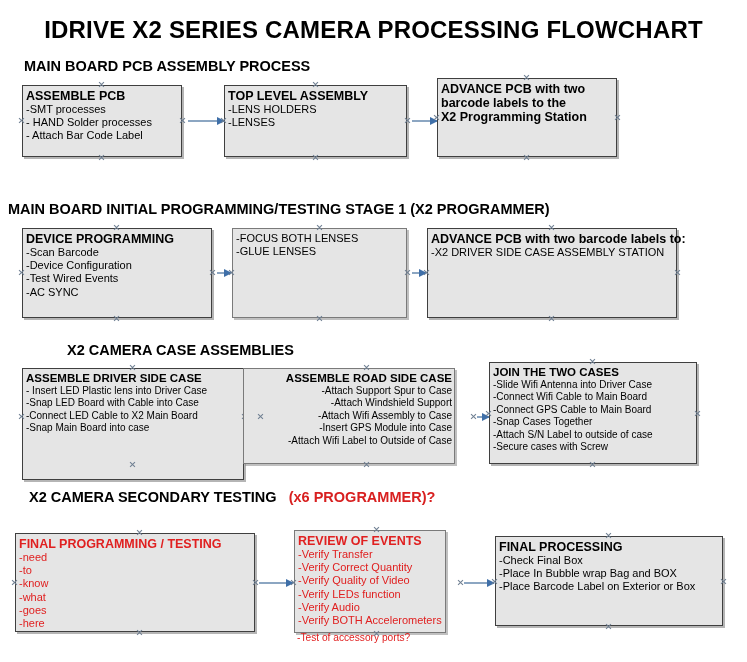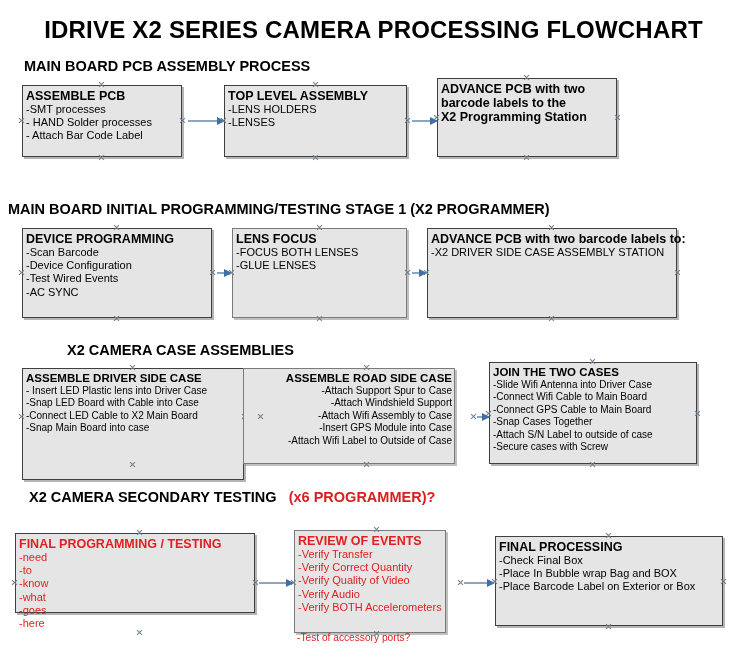--- a/index.html
+++ b/index.html
@@ -142,21 +142,20 @@
     <div class="ln">-AC SYNC</div>
   </div>
   <div class="hx" style="left:113px;top:224px;"></div>
   <div class="hx" style="left:113px;top:315px;"></div>
   <div class="hx" style="left:18px;top:269px;"></div>
   <div class="hx" style="left:209px;top:269px;"></div>
 
   <div class="arrow" style="left:217px;top:272px;width:14px;"></div>
 
   <div class="box gray-border" style="left:232px;top:228px;width:175px;height:90px;">
-    <div class="hd">LENS FOCUS</div>
     <div class="ln">-FOCUS BOTH LENSES</div>
     <div class="ln">-GLUE LENSES</div>
   </div>
   <div class="hx" style="left:316px;top:224px;"></div>
   <div class="hx" style="left:316px;top:315px;"></div>
   <div class="hx" style="left:228px;top:269px;"></div>
   <div class="hx" style="left:404px;top:269px;"></div>
 
   <div class="arrow" style="left:412px;top:272px;width:14px;"></div>
 
@@ -214,41 +213,42 @@
   <div class="hx" style="left:589px;top:358px;"></div>
   <div class="hx" style="left:589px;top:461px;"></div>
   <div class="hx" style="left:485px;top:410px;"></div>
   <div class="hx" style="left:694px;top:410px;"></div>
 
   <div class="section-head" style="left:29px;top:489px;">
     <span>X2 CAMERA SECONDARY TESTING</span>
     <span>&nbsp;&nbsp;</span><span class="accent">(x6 PROGRAMMER)?</span>
   </div>
 
-  <div class="box red" style="left:15px;top:533px;width:240px;height:80px;">
+  <div class="box red" style="left:15px;top:533px;width:240px;height:99px;">
     <div class="hd">FINAL PROGRAMMING / TESTING</div>
     <div class="ln">-need</div>
     <div class="ln">-to</div>
     <div class="ln">-know</div>
     <div class="ln">-what</div>
     <div class="ln">-goes</div>
     <div class="ln">-here</div>
   </div>
   <div class="hx" style="left:136px;top:529px;"></div>
   <div class="hx" style="left:136px;top:629px;"></div>
   <div class="hx" style="left:11px;top:579px;"></div>
   <div class="hx" style="left:252px;top:579px;"></div>
 
   <div class="arrow" style="left:259px;top:582px;width:34px;"></div>
 
   <div class="box red gray-border" style="left:294px;top:530px;width:152px;height:103px;">
     <div class="hd">REVIEW OF EVENTS</div>
     <div class="ln">-Verify Transfer</div>
     <div class="ln">-Verify Correct Quantity</div>
     <div class="ln">-Verify Quality of Video</div>
+    <div class="ln">-Verify LEDs function</div>
     <div class="ln">-Verify Audio</div>
     <div class="ln">-Verify BOTH Accelerometers</div>
   </div>
   <div class="overflow-line" style="left:297px;top:632px;">-Test of accessory ports?</div>
   <div class="hx" style="left:373px;top:526px;"></div>
   <div class="hx" style="left:373px;top:630px;"></div>
   <div class="hx" style="left:290px;top:579px;"></div>
   <div class="hx" style="left:457px;top:579px;"></div>
 
   <div class="arrow" style="left:464px;top:582px;width:30px;"></div>

